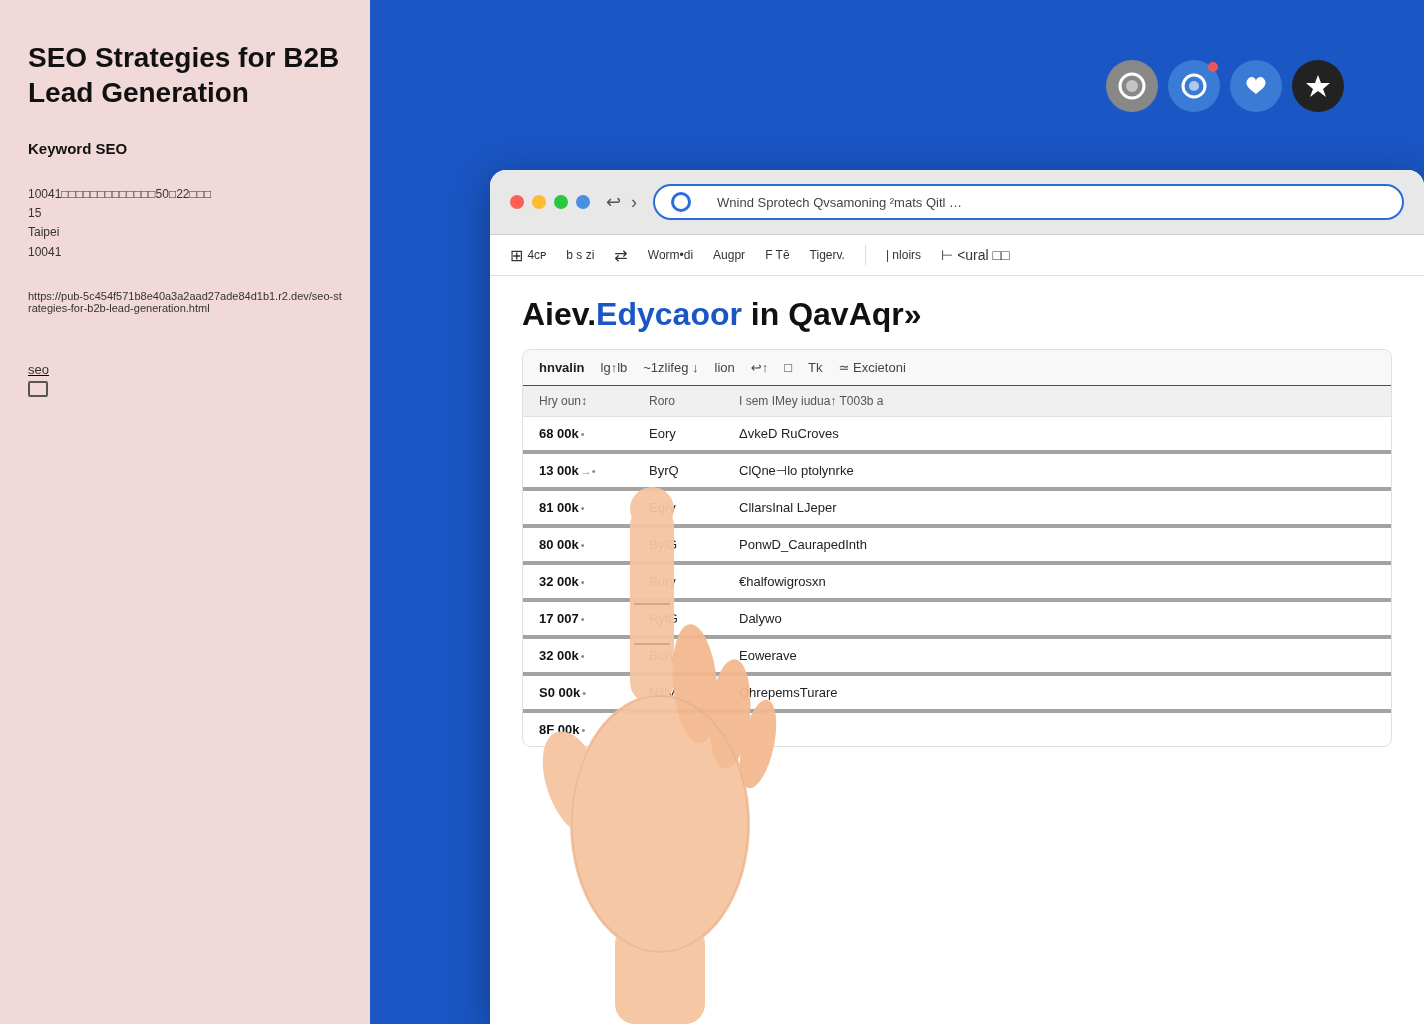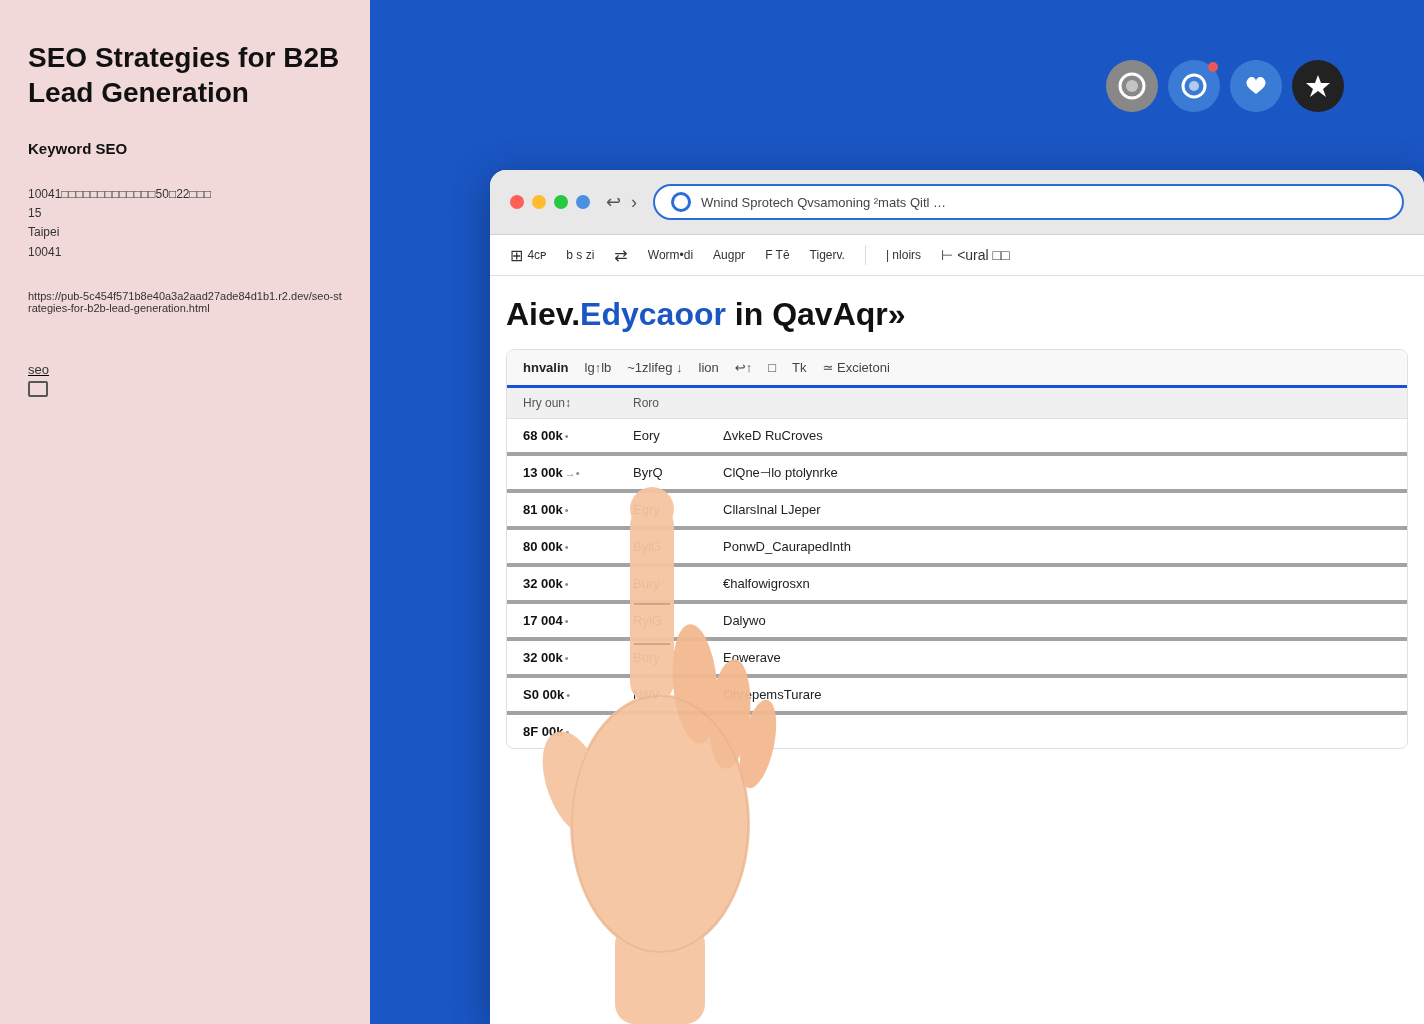--- a/index.html
+++ b/index.html
@@ -146,21 +146,21 @@
       color: #555;
       font-size: 16px;
     }
     .address-bar {
       flex: 1;
       background: white;
       border-radius: 20px;
       padding: 6px 16px;
       display: flex;
       align-items: center;
-      gap: 10px;
+      gap: 26px;
       border: 2px solid #2a6dd9;
     }
     .address-bar-circle {
       width: 20px;
       height: 20px;
       border-radius: 50%;
       border: 3px solid #2a6dd9;
     }
     .address-bar-text {
       font-size: 13px;
@@ -192,21 +192,21 @@
     }
     .toolbar-sep {
       width: 1px;
       height: 20px;
       background: #ddd;
     }
 
     
     .app-content {
       background: white;
-      padding: 20px 16px;
+      padding: 20px 32px;
     }
     .app-heading {
       font-size: 32px;
       font-weight: 700;
       color: #111;
       margin-bottom: 16px;
     }
     .app-heading span.blue { color: #1a56c4; }
 
     
@@ -214,21 +214,21 @@
       border: 1px solid #e0e0e0;
       border-radius: 8px;
       overflow: hidden;
     }
     .table-toolbar {
       background: #f8f8f8;
       padding: 10px 16px;
       display: flex;
       align-items: center;
       gap: 16px;
-      border-bottom: 3px solid #1d4ed8;
+      border-bottom: 1px solid #1d4ed8;
     }
     .table-toolbar-item {
       font-size: 13px;
       color: #444;
       display: flex;
       align-items: center;
       gap: 4px;
     }
     .table-toolbar-item.primary { font-weight: 600; color: #222; }
     .table-header {
@@ -383,20 +383,21 @@
           <div class="table-toolbar-item">lion</div>
           <div class="table-toolbar-item">↩↑</div>
           <div class="table-toolbar-item">□</div>
           <div class="table-toolbar-item">Tk</div>
           <div class="table-toolbar-item">≃ Excietoni</div>
         </div>
 
         <div class="table-header">
           <div>Hry oun↕</div>
           <div>Roro</div>
+          <div>I sem IMey iudua↑ T003b a</div>
         </div>
 
         <div class="table-row-item">
           <div><span class="vol-num">68 00k</span><span class="vol-dot">•</span></div>
           <div>Eory</div>
           <div>ΔvkeD RuCroves</div>
         </div>
         <div class="table-row-item">
           <div><span class="vol-num">13 00k</span><span class="vol-dot">→•</span></div>
           <div>ByrQ</div>
@@ -411,21 +412,21 @@
           <div><span class="vol-num">80 00k</span><span class="vol-dot">•</span></div>
           <div>BylG</div>
           <div>PonwD_CaurapedInth</div>
         </div>
         <div class="table-row-item">
           <div><span class="vol-num">32 00k</span><span class="vol-dot">•</span></div>
           <div>Bury</div>
           <div>€halfowigrosxn</div>
         </div>
         <div class="table-row-item">
-          <div><span class="vol-num">17 004</span><span class="vol-dot">•</span></div>
+          <div><span class="vol-num">17 007</span><span class="vol-dot">•</span></div>
           <div>RylG</div>
           <div>Dalywo</div>
         </div>
         <div class="table-row-item">
           <div><span class="vol-num">32 00k</span><span class="vol-dot">•</span></div>
           <div>Bory</div>
           <div>Eowerave</div>
         </div>
         <div class="table-row-item">
           <div><span class="vol-num">S0 00k</span><span class="vol-dot">•</span></div>

